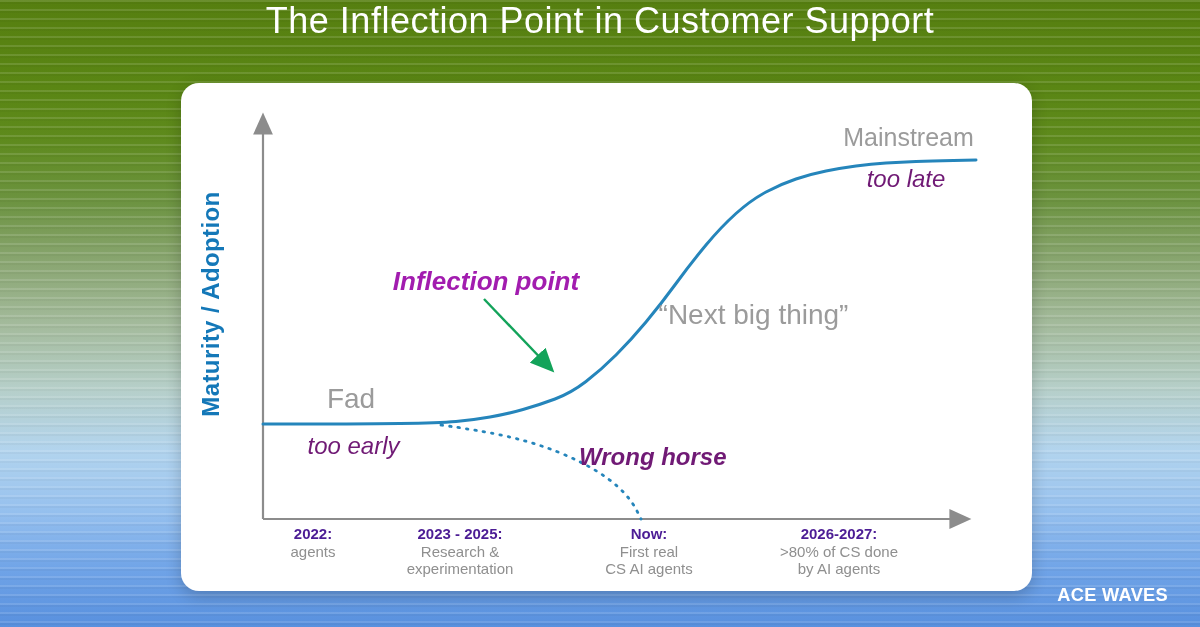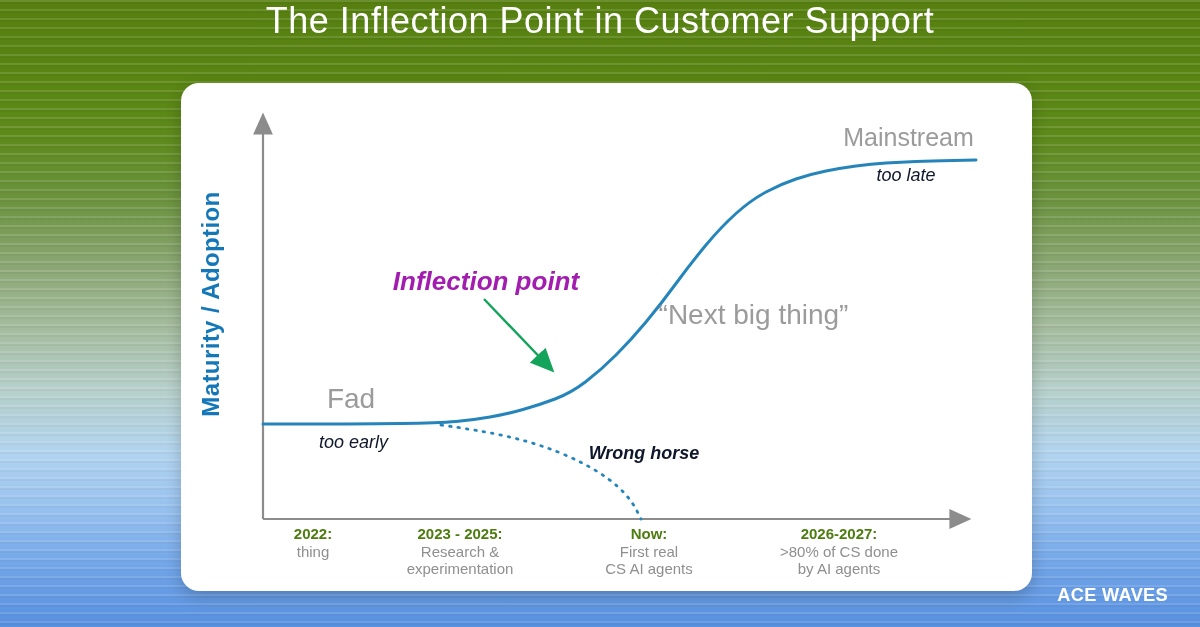--- a/index.html
+++ b/index.html
@@ -21,32 +21,32 @@
   .title{color:#ffffff;font-size:36px;font-weight:500;letter-spacing:0.5px;}
   .card{position:absolute;left:181px;top:83px;width:851px;height:508px;
     background:#ffffff;border-radius:18px;
     box-shadow:0 5px 16px rgba(0,0,0,0.20);}
   .card svg{position:absolute;left:0;top:0;}
   .ann{position:absolute;text-align:center;white-space:nowrap;}
   .ylabel{position:absolute;left:16px;top:372px;width:302px;
     transform:rotate(-90deg);transform-origin:0 0;text-align:center;
     font-size:24px;font-weight:bold;color:#1478b8;letter-spacing:0.4px;}
   .gray-big{color:#9b9b9b;font-weight:400;}
-  .red-italic{color:#0f172a;font-style:italic;font-size:18px;}
+  .red-italic{color:#701a75;font-style:italic;font-size:24px;}
   .fad{left:125px;top:300px;width:90px;font-size:28px;}
   .too-early{left:110px;top:349px;width:125px;}
   .inflection{left:195px;top:183px;width:220px;font-size:26px;
     font-weight:bold;font-style:italic;color:#a21caf;}
   .next-big{left:450px;top:216px;width:245px;font-size:28px;}
   .mainstream{left:650px;top:40px;width:155px;font-size:25px;}
   .too-late{left:655px;top:82px;width:140px;}
   .wrong-horse{left:398px;top:360px;width:130px;font-weight:bold;}
   .xlabel{position:absolute;top:442px;width:180px;text-align:center;
     color:#8f8f8f;font-size:15px;line-height:17.5px;}
-  .xlabel .l1{font-weight:bold;color:#4d7c0f;}
+  .xlabel .l1{font-weight:bold;color:#4c1d95;}
   .xl-0{left:42px;} .xl-1{left:189px;} .xl-2{left:378px;} .xl-3{left:568px;}
   .brand{position:absolute;right:30px;bottom:21px;color:#ffffff;
     font-weight:bold;font-size:19px;letter-spacing:0.3px;transform:scaleX(0.96);}
 </style>
 </head>
 <body>
 
 <div class="header">
   <div class="title">The Inflection Point in Customer Support</div>
 </div>
@@ -73,21 +73,21 @@
   <div class="ann gray-big fad">Fad</div>
   <div class="ann red-italic too-early">too early</div>
   <div class="ann inflection">Inflection point</div>
   <div class="ann gray-big next-big">“Next big thing”</div>
   <div class="ann gray-big mainstream">Mainstream</div>
   <div class="ann red-italic too-late">too late</div>
   <div class="ann red-italic wrong-horse">Wrong horse</div>
 
   <div class="xlabel xl-0">
     <div class="l1">2022:</div>
-    <div class="l3">thing</div>
+    <div class="l3">agents</div>
   </div>
   <div class="xlabel xl-1">
     <div class="l1">2023 - 2025:</div>
     <div class="l2">Research &amp;</div>
     <div class="l3">experimentation</div>
   </div>
   <div class="xlabel xl-2">
     <div class="l1">Now:</div>
     <div class="l2">First real</div>
     <div class="l3">CS AI agents</div>

